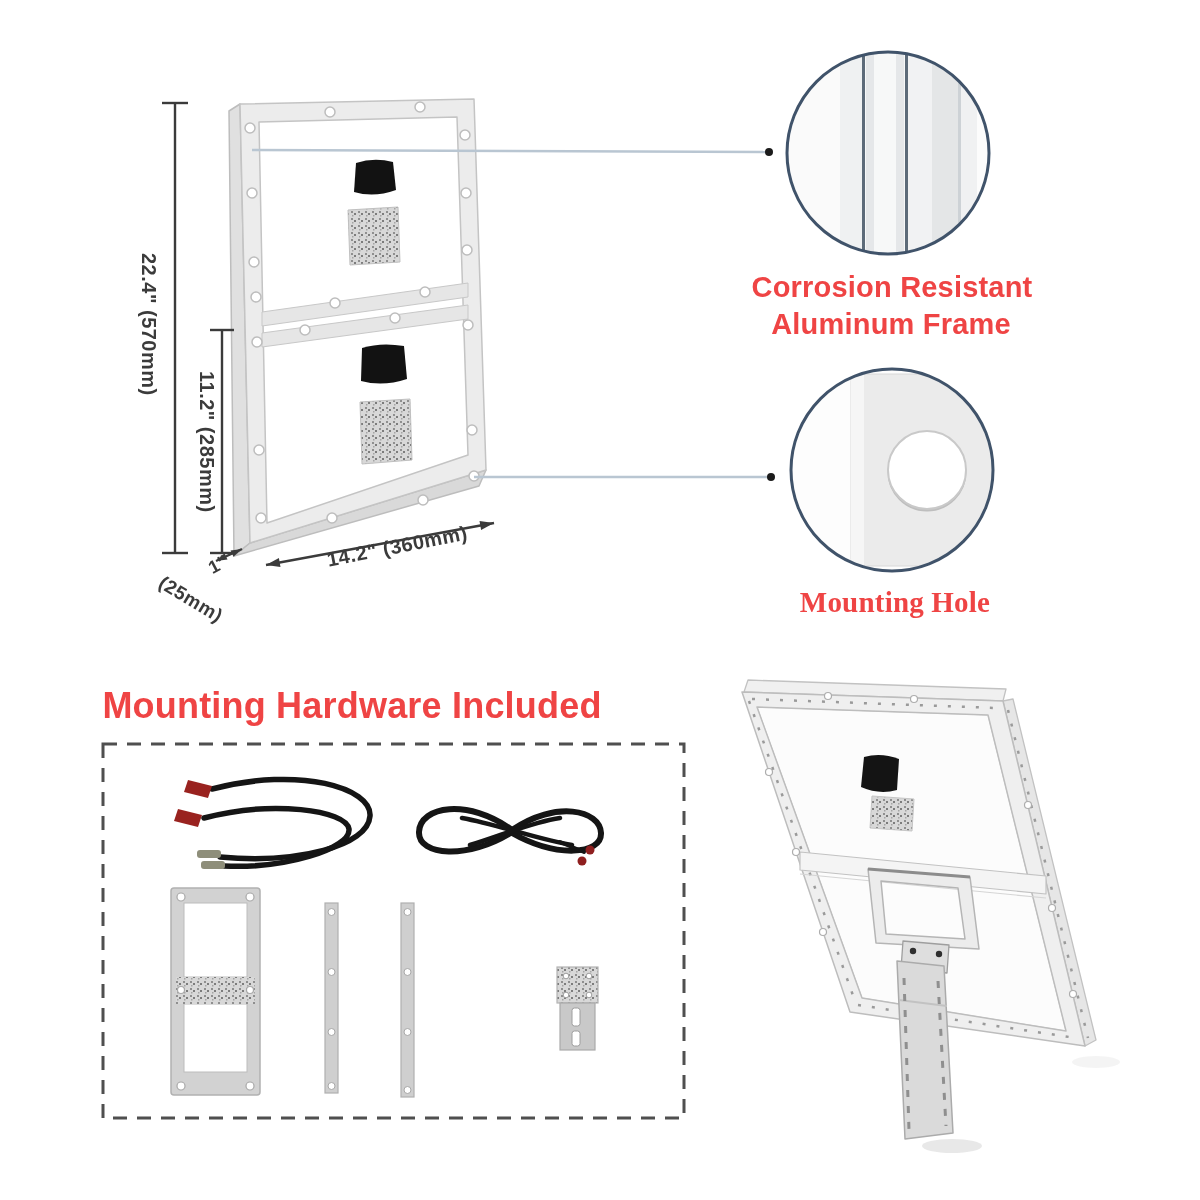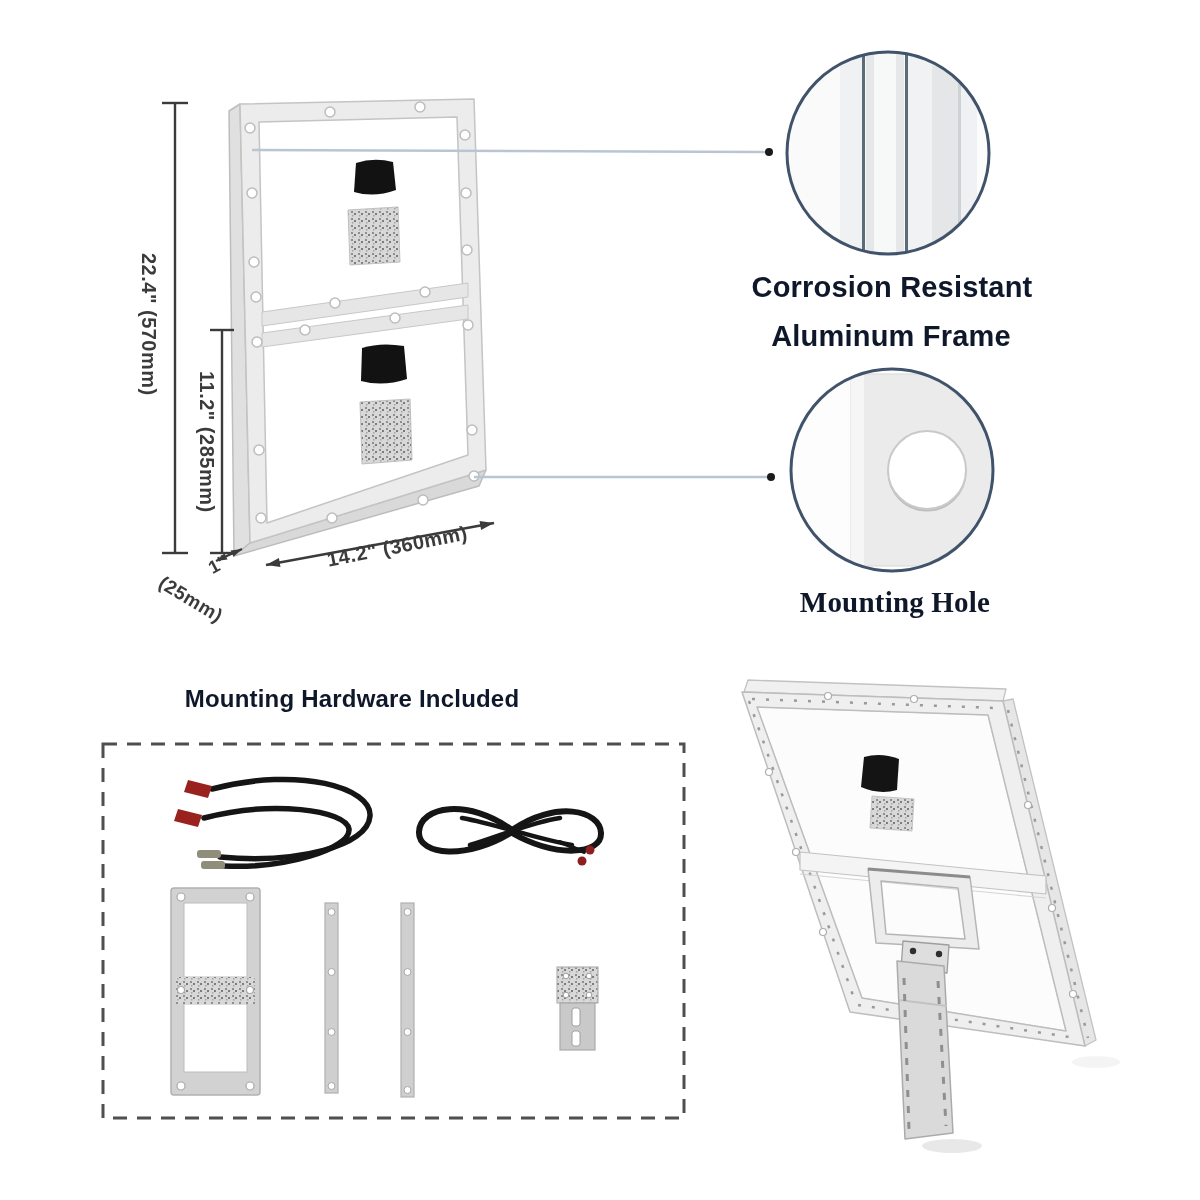--- a/index.html
+++ b/index.html
@@ -1,25 +1,25 @@
 <!DOCTYPE html>
 <html><head>
 <meta charset="utf-8">
 <style>
   html,body{margin:0;padding:0;background:#ffffff;}
   .canvas{
     position:relative;width:1200px;height:1200px;background:#ffffff;overflow:hidden;
     font-family:"Liberation Sans", sans-serif;
   }
   .canvas svg{position:absolute;left:0;top:0;}
-  .t{position:absolute;color:#0f172a;font-weight:700;white-space:nowrap;}
+  .t{position:absolute;color:#ef4444;font-weight:700;white-space:nowrap;}
   .dim{color:#3b3b3b;font-size:20px;letter-spacing:0.5px;}
   .dim-vert{writing-mode:vertical-rl;text-orientation:mixed;}
   .callout-label{font-size:29px;transform:translateX(-50%);letter-spacing:0.2px;}
-  .hw-title{font-size:24px;transform:translateX(-50%);letter-spacing:0.2px;}
+  .hw-title{font-size:36px;transform:translateX(-50%);letter-spacing:0.2px;}
 </style>
 </head>
 <body>
 
 <div class="canvas">
 
 <svg width="1200" height="1200" viewBox="0 0 1200 1200">
   <defs>
     <pattern id="speck" width="7" height="7" patternUnits="userSpaceOnUse">
       <rect width="7" height="7" fill="#d8d8d8"></rect>
@@ -268,19 +268,19 @@
 <div class="t dim dim-vert" style="left:195px;top:371px;">11.2" (285mm)</div>
 
 <div class="t dim" style="left:325px;top:549px;transform:rotate(-11deg);transform-origin:0 0;">14.2" (360mm)</div>
 
 <div class="t dim" style="left:205px;top:560px;font-size:18px;transform:rotate(-28deg);transform-origin:0 0;">1"</div>
 
 <div class="t dim" style="left:166px;top:572px;font-size:19px;transform:rotate(31deg);transform-origin:0 0;">(25mm)</div>
 
 <div class="t callout-label" style="left:892px;top:271px;">Corrosion Resistant</div>
 
-<div class="t callout-label" style="left:891px;top:308px;margin-top:12px;">Aluminum Frame</div>
+<div class="t callout-label" style="left:891px;top:308px;">Aluminum Frame</div>
 
 <div class="t callout-label" style="left:895px;top:586px;font-family:Liberation Serif, serif;">Mounting Hole</div>
 
 <div class="t hw-title" style="left:352px;top:685px;">Mounting Hardware Included</div>
 
 </div>
 
 </body></html>

